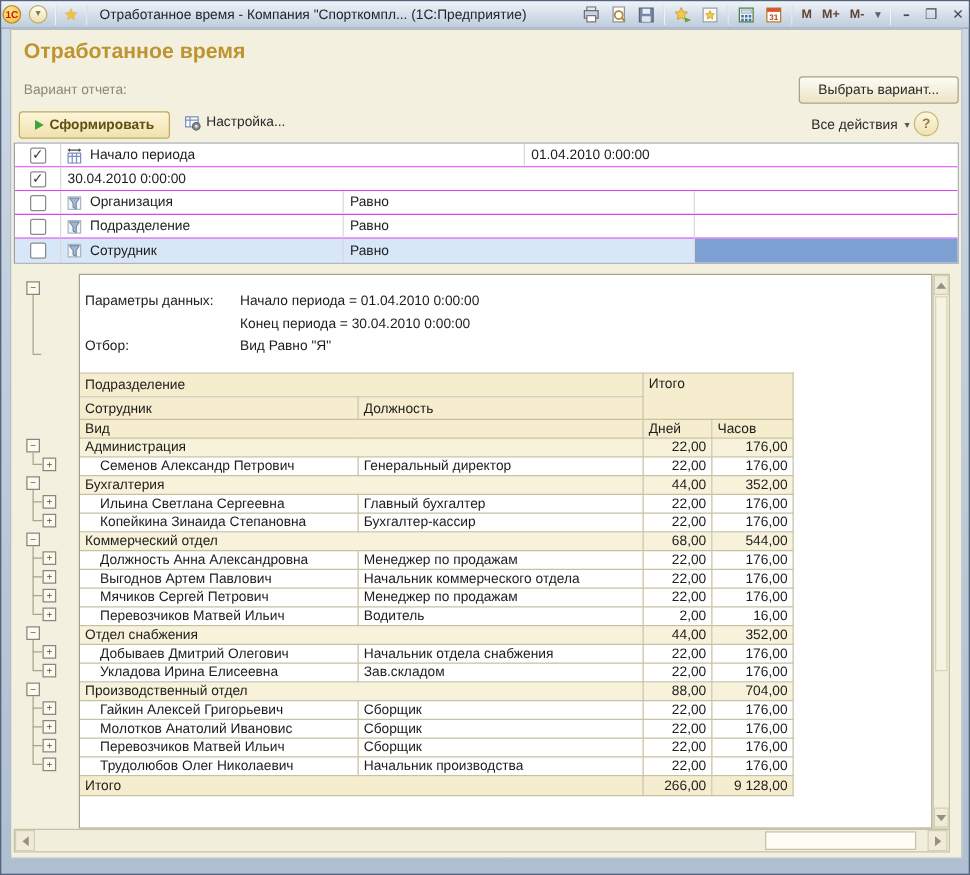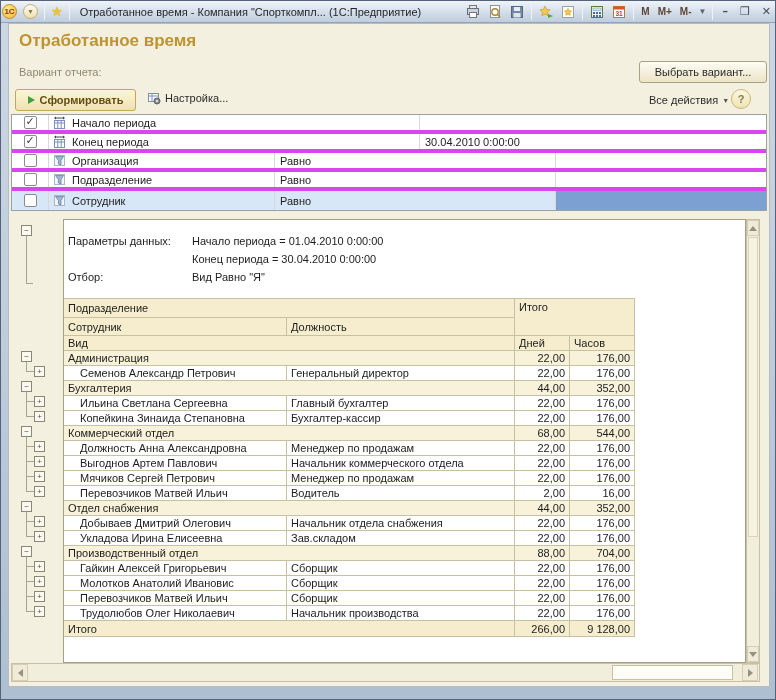--- a/index.html
+++ b/index.html
@@ -42,21 +42,21 @@
   .play{width:0;height:0;border-top:4px solid transparent;border-bottom:4px solid transparent;border-left:7px solid #3fa23f;}
   .settings-btn{position:absolute;left:146px;top:90px;display:flex;align-items:center;gap:4px;cursor:pointer;color:#2a2a2a;}
   .all-actions{position:absolute;left:648px;top:93px;display:flex;align-items:center;gap:4px;cursor:pointer;color:#2a2a2a;}
   .all-actions .caret{font-size:7px;color:#555;}
   .help-btn{position:absolute;left:730px;top:88px;width:20px;height:20px;border-radius:50%;
     background:linear-gradient(#fcf7e0,#efe2b5);border:1px solid #c8b872;color:#8a7b4a;
     font:bold 11px/18px "Liberation Sans",sans-serif;text-align:center;cursor:pointer;}
 
   
   .filter-table{position:absolute;left:10px;top:113px;width:756px;background:#fff;border:1px solid #98a0a8;}
-  .f-row{display:flex;height:19px;border-bottom:4px solid #d946ef;align-items:stretch;cursor:pointer;background:#fff;}
+  .f-row{display:flex;height:19px;border-bottom:1px solid #d946ef;align-items:stretch;cursor:pointer;background:#fff;}
   .f-row:last-child{border-bottom:none;}
   .f-row.selected{background:#d7e7f8;}
   .f-row.selected .f-value{background:#7ca0d2;}
   .f-cb{width:37px;border-right:1px solid #d9d9d9;display:flex;align-items:center;justify-content:center;}
   .checkbox{width:13px;height:13px;background:#fff;border:1px solid #8b8b8b;border-radius:2px;position:relative;}
   .checkbox.checked::after{content:"✓";position:absolute;left:1px;top:-2px;font-size:11px;color:#3a3a3a;}
   .f-name{display:flex;align-items:center;gap:6px;padding-left:4px;border-right:1px solid #d9d9d9;}
   .f-name.w-date{width:371px;}
   .f-name.w-std{width:226px;}
   .f-cond{width:281px;border-right:1px solid #d9d9d9;display:flex;align-items:center;padding-left:5px;}
@@ -221,38 +221,27 @@
             <path d="M2 2h9" stroke="#444"></path>
             <path d="M1 2l2-1.5v3z" fill="#444"></path>
             <path d="M12 2l-2-1.5v3z" fill="#444"></path>
             <rect x="1.5" y="4.5" width="10" height="8" fill="#fff" stroke="#7a8fbf"></rect>
             <line x1="1.5" y1="7" x2="11.5" y2="7" stroke="#7a8fbf"></line>
             <line x1="4.8" y1="4.5" x2="4.8" y2="12.5" stroke="#7a8fbf"></line>
             <line x1="8.2" y1="4.5" x2="8.2" y2="12.5" stroke="#7a8fbf"></line>
           </svg>
         <span>Начало периода</span>
       </div>
+      <div class="f-value">01.04.2010 0:00:00</div>
     </div>
 
     <div class="f-row">
       <div class="f-cb">
           <span class="checkbox checked"></span>
         </div>
-      <div class="f-name w-date">
-        <svg width="13" height="13">
-            <path d="M2 2h9" stroke="#444"></path>
-            <path d="M1 2l2-1.5v3z" fill="#444"></path>
-            <path d="M12 2l-2-1.5v3z" fill="#444"></path>
-            <rect x="1.5" y="4.5" width="10" height="8" fill="#fff" stroke="#7a8fbf"></rect>
-            <line x1="1.5" y1="7" x2="11.5" y2="7" stroke="#7a8fbf"></line>
-            <line x1="4.8" y1="4.5" x2="4.8" y2="12.5" stroke="#7a8fbf"></line>
-            <line x1="8.2" y1="4.5" x2="8.2" y2="12.5" stroke="#7a8fbf"></line>
-          </svg>
-        <span>Конец периода</span>
-      </div>
       <div class="f-value">30.04.2010 0:00:00</div>
     </div>
 
     <div class="f-row">
       <div class="f-cb">
           <span class="checkbox"></span>
         </div>
       <div class="f-name w-std">
         <svg width="13" height="13">
             <rect x="1.5" y="1.5" width="10" height="10" fill="#f3f6fa" stroke="#aab6c6"></rect>

